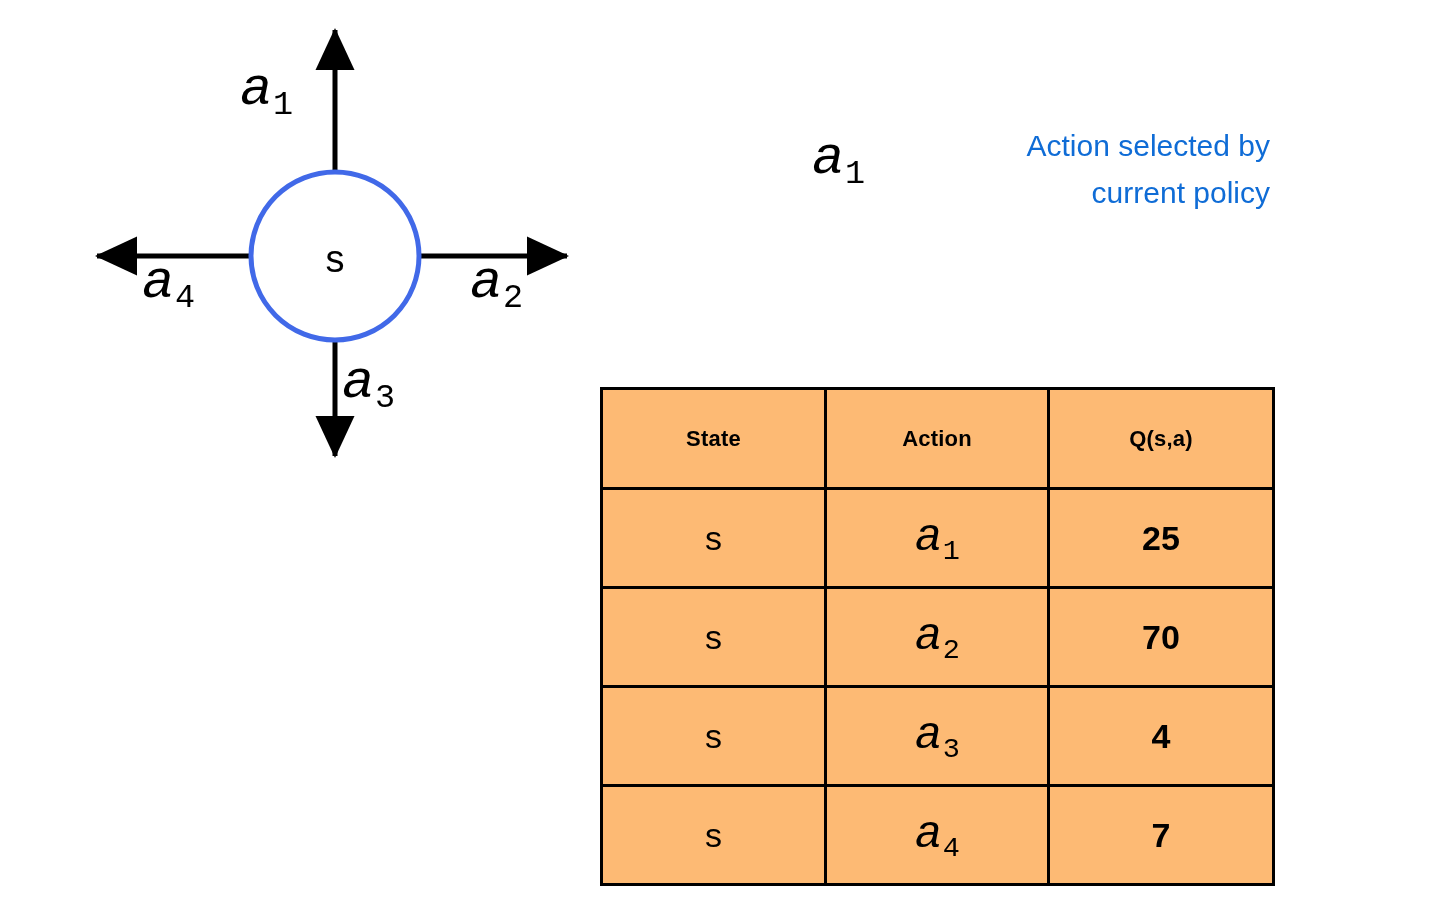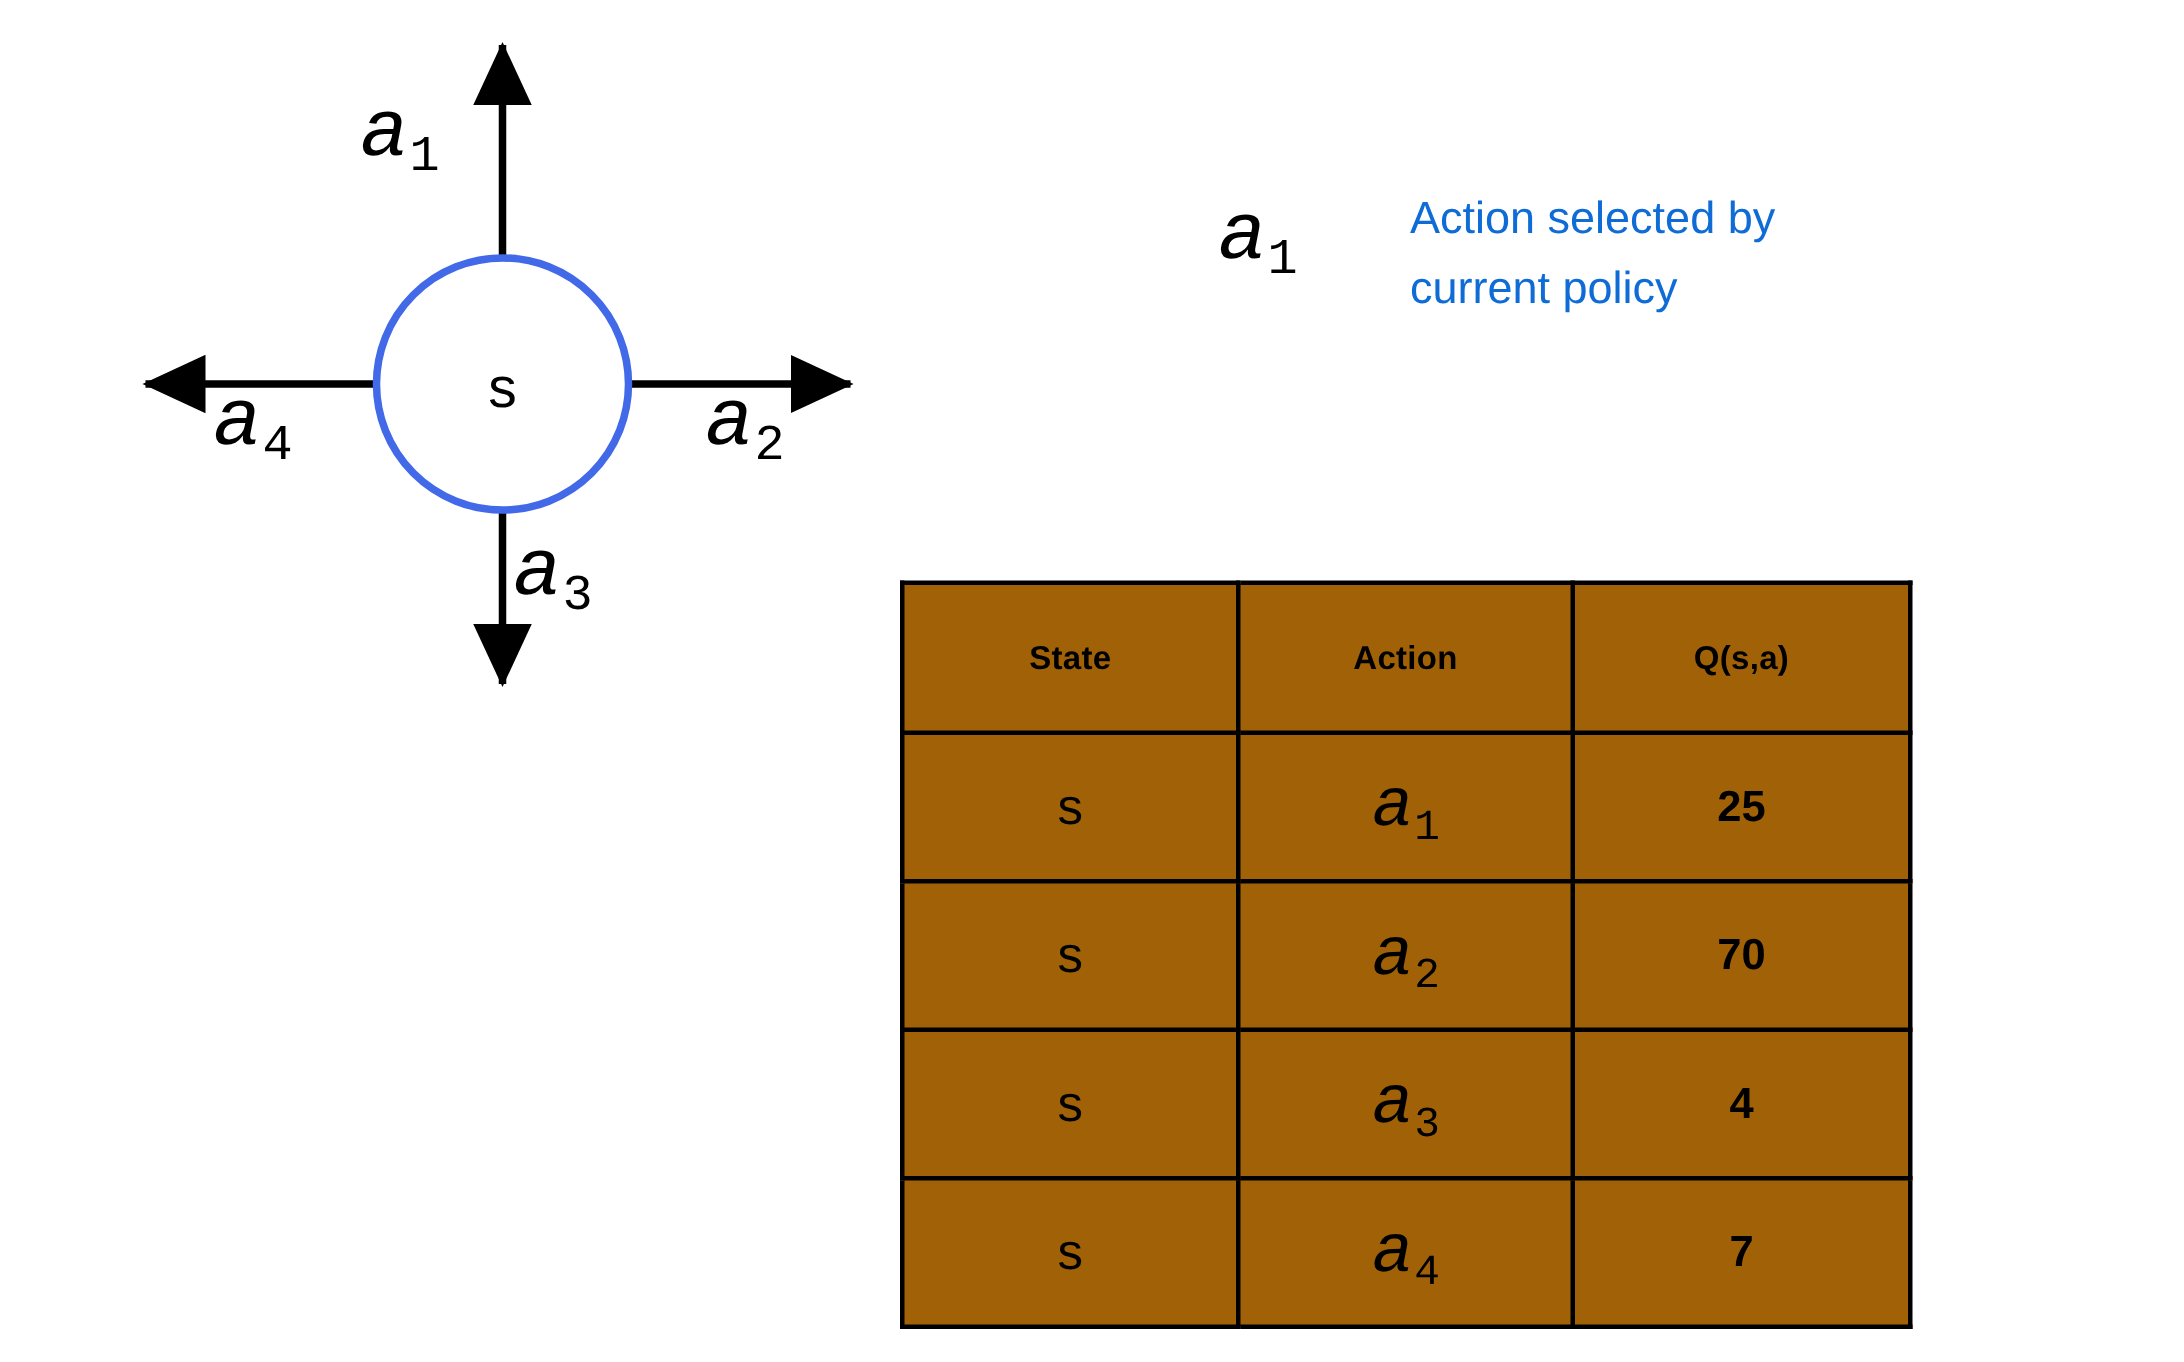--- a/index.html
+++ b/index.html
@@ -94,21 +94,21 @@
     position: absolute;
     left: 12px;
     top: 10px;
     font-size: 54px;
   }
   #legend .legend-text {
     position: absolute;
     left: 140px;
     top: 0px;
     width: 330px;
-    text-align: left;
+    text-align: right;
     font-family: "Liberation Sans", sans-serif;
     font-size: 30px;
     line-height: 1.58;
     color: #0F6CD6;
   }
 
   
   #q-table {
     position: absolute;
     left: 600px;
@@ -117,21 +117,21 @@
     height: 481px;
     border-collapse: collapse;
     table-layout: fixed;
     background: #ffffff;
   }
   #q-table th, #q-table td {
     border: 3px solid #000000;
     text-align: center;
     vertical-align: middle;
     padding: 0;
-    background: #a16207;
+    background: #fdba74;
   }
   #q-table col.col-state  { width: 224px; }
   #q-table col.col-action { width: 223px; }
   #q-table col.col-q      { width: 225px; }
 
   #q-table thead th {
     height: 97px;
     font-family: "Liberation Sans", sans-serif;
     font-size: 22px;
     font-weight: 700;
@@ -143,21 +143,21 @@
   .cell-state {
     font-family: "Liberation Sans", sans-serif;
     font-size: 34px;
     font-weight: 400;
   }
   .cell-action .mathvar {
     font-size: 46px;
   }
   .cell-q {
     font-family: "Liberation Sans", sans-serif;
-    font-size: 29px;
+    font-size: 34px;
     font-weight: 700;
   }
 </style>
 </head>
 <body>
 
 <div id="page-root">
 
   <div id="state-diagram">
 

